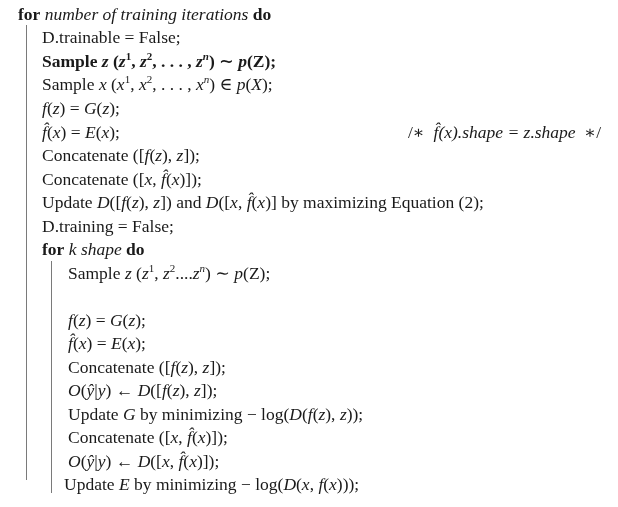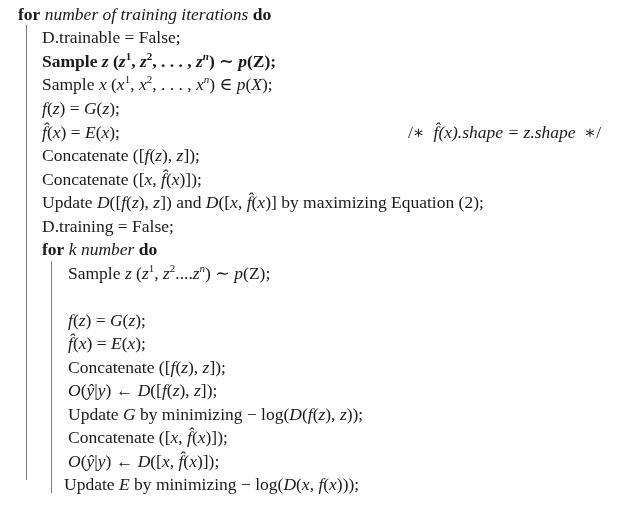--- a/index.html
+++ b/index.html
@@ -41,21 +41,21 @@
   <div class="line" style="left:42px; top:144px;">Concatenate ([<i>f</i>(<i>z</i>), <i>z</i>]);</div>
 
   <div class="line" style="left:42px; top:168px;">Concatenate ([<i>x</i>, <i>f̂</i>(<i>x</i>)]);</div>
 
   <div class="line" style="left:42px; top:191px;">Update <i>D</i>([<i>f</i>(<i>z</i>), <i>z</i>]) and <i>D</i>([<i>x</i>, <i>f̂</i>(<i>x</i>)] by maximizing Equation (2);</div>
 
   <div class="line" style="left:42px; top:215px;">D.training = False;</div>
 
   <div class="line" style="left:42px; top:238px;">
     <span class="kw">for</span>
-    <span class="it">k number</span>
+    <span class="it">k shape</span>
     <span class="kw">do</span>
   </div>
 
   <div class="bar" style="left:51px; top:261px; height:232px;"></div>
 
   <div class="line" style="left:68px; top:262px;">Sample <i>z</i> (<i>z</i><sup>1</sup>, <i>z</i><sup>2</sup>....<i>z</i><sup><i>n</i></sup>) ∼ <i>p</i>(Z);</div>
 
 
   <div class="line" style="left:68px; top:309px;"><i>f</i>(<i>z</i>) = <i>G</i>(<i>z</i>);</div>
 

